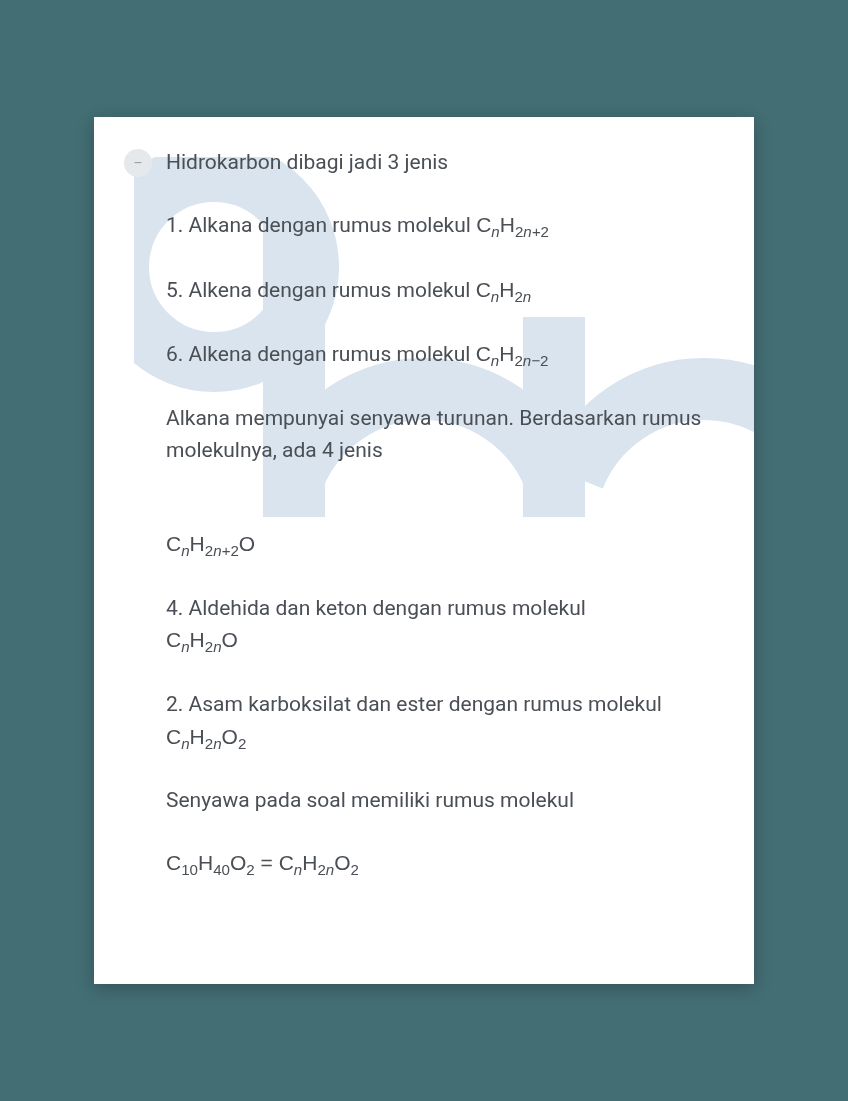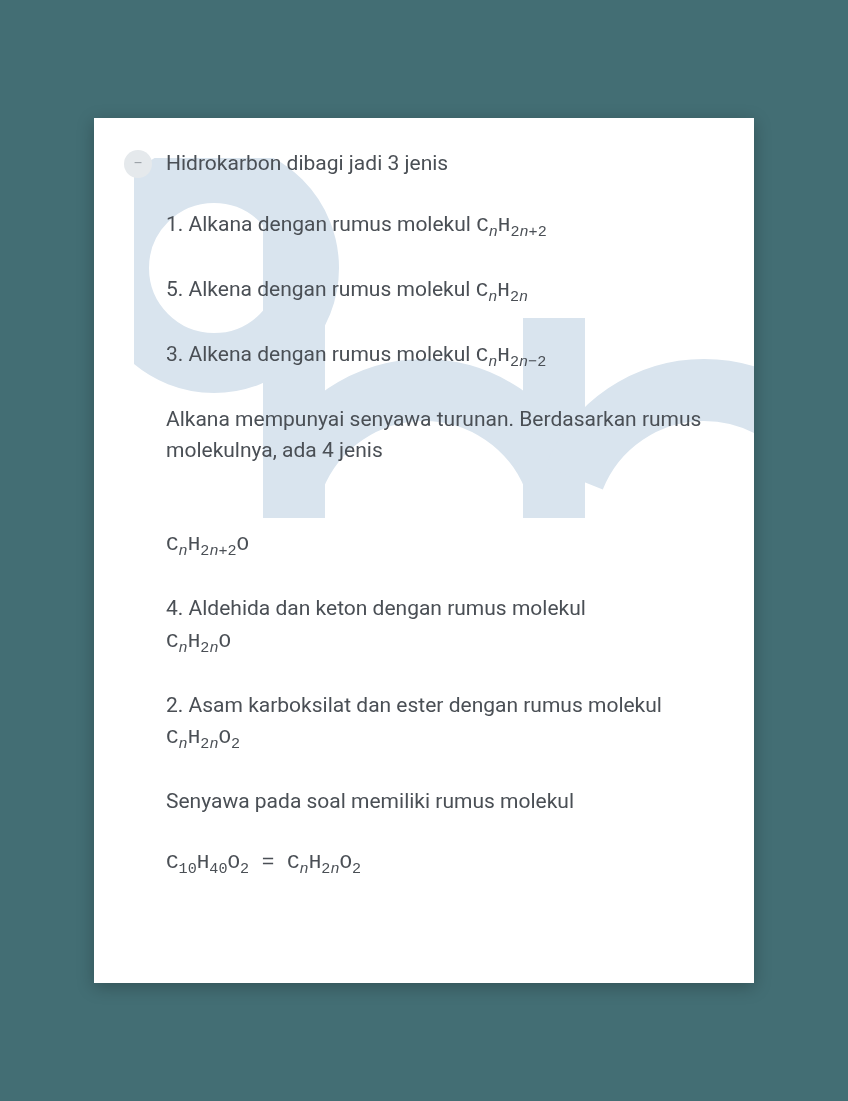--- a/index.html
+++ b/index.html
@@ -62,21 +62,21 @@
     color:#9aa0a6;
     margin-top: 2px;
   }
   .text-col {
     flex: 1;
   }
   .para {
     margin-bottom: 30px;
   }
   .formula {
-    font-family: Liberation Mono, monospace;
+    font-family: Liberation Sans, sans-serif;
     white-space: nowrap;
   }
   sub {
     font-size: 0.72em;
     vertical-align: sub;
     font-style: italic;
   }
   sub .num {
     font-style: normal;
   }
@@ -107,21 +107,21 @@
 
         <div class="para">
           <span>1. Alkana dengan rumus molekul </span><span class="formula">C<sub>n</sub>H<sub><span class="num">2</span>n+<span class="num">2</span></sub></span>
         </div>
 
         <div class="para">
           <span>5. Alkena dengan rumus molekul </span><span class="formula">C<sub>n</sub>H<sub><span class="num">2</span>n</sub></span>
         </div>
 
         <div class="para">
-          <span>3. Alkena dengan rumus molekul </span><span class="formula">C<sub>n</sub>H<sub><span class="num">2</span>n−<span class="num">2</span></sub></span>
+          <span>6. Alkena dengan rumus molekul </span><span class="formula">C<sub>n</sub>H<sub><span class="num">2</span>n−<span class="num">2</span></sub></span>
         </div>
 
         <div class="para">Alkana mempunyai senyawa turunan. Berdasarkan rumus molekulnya, ada 4 jenis</div>
 
         <div class="para">
           <br>
           <span class="formula">C<sub>n</sub>H<sub><span class="num">2</span>n+<span class="num">2</span></sub>O</span>
         </div>
 
         <div class="para">

